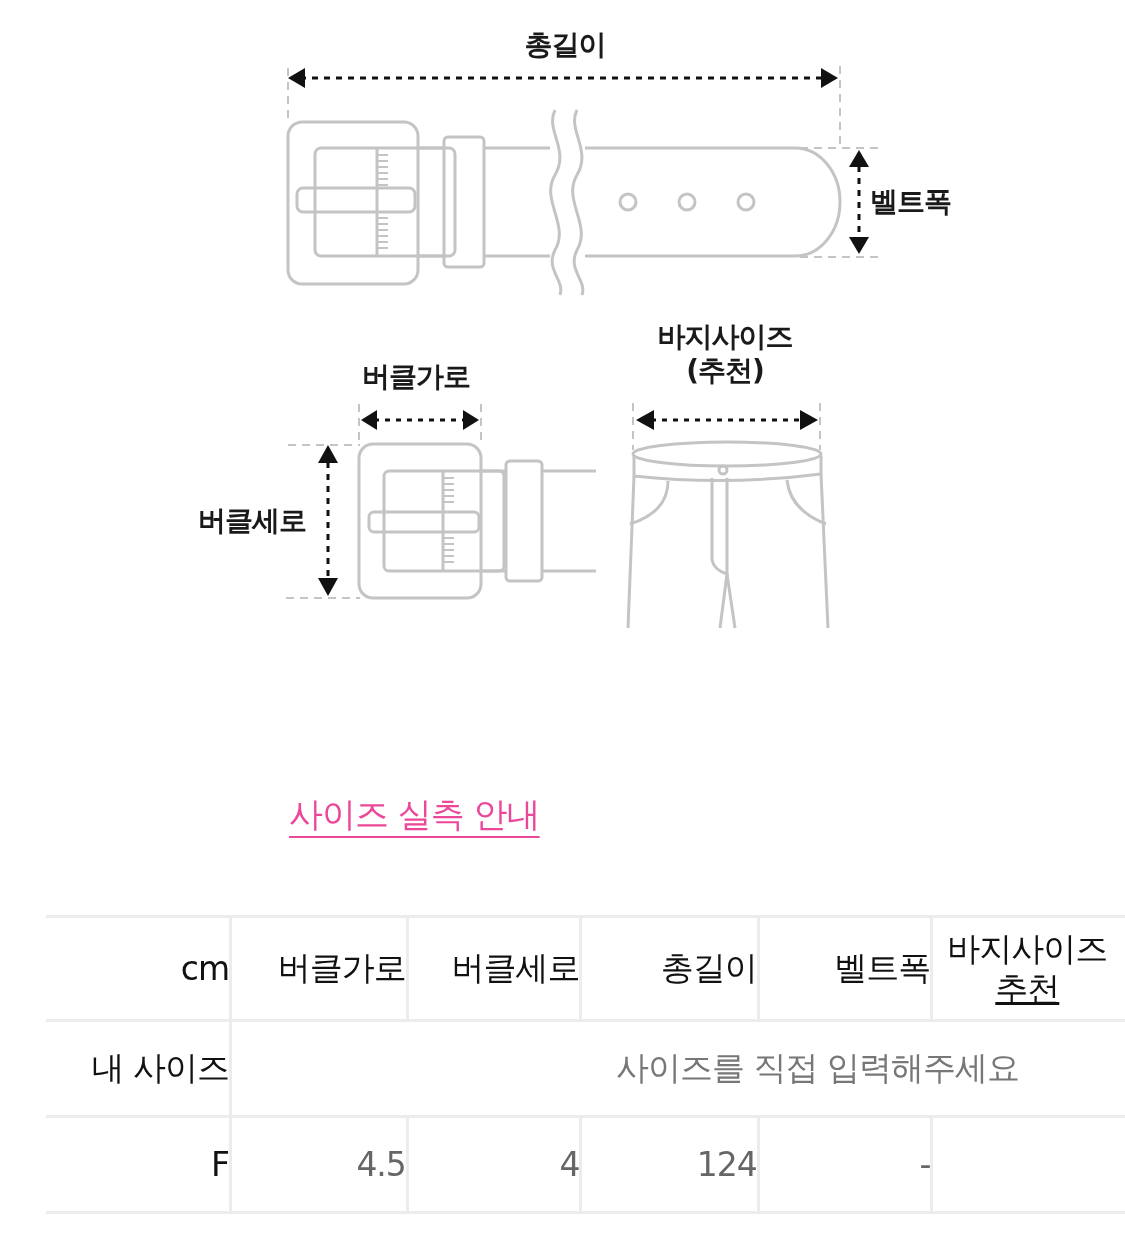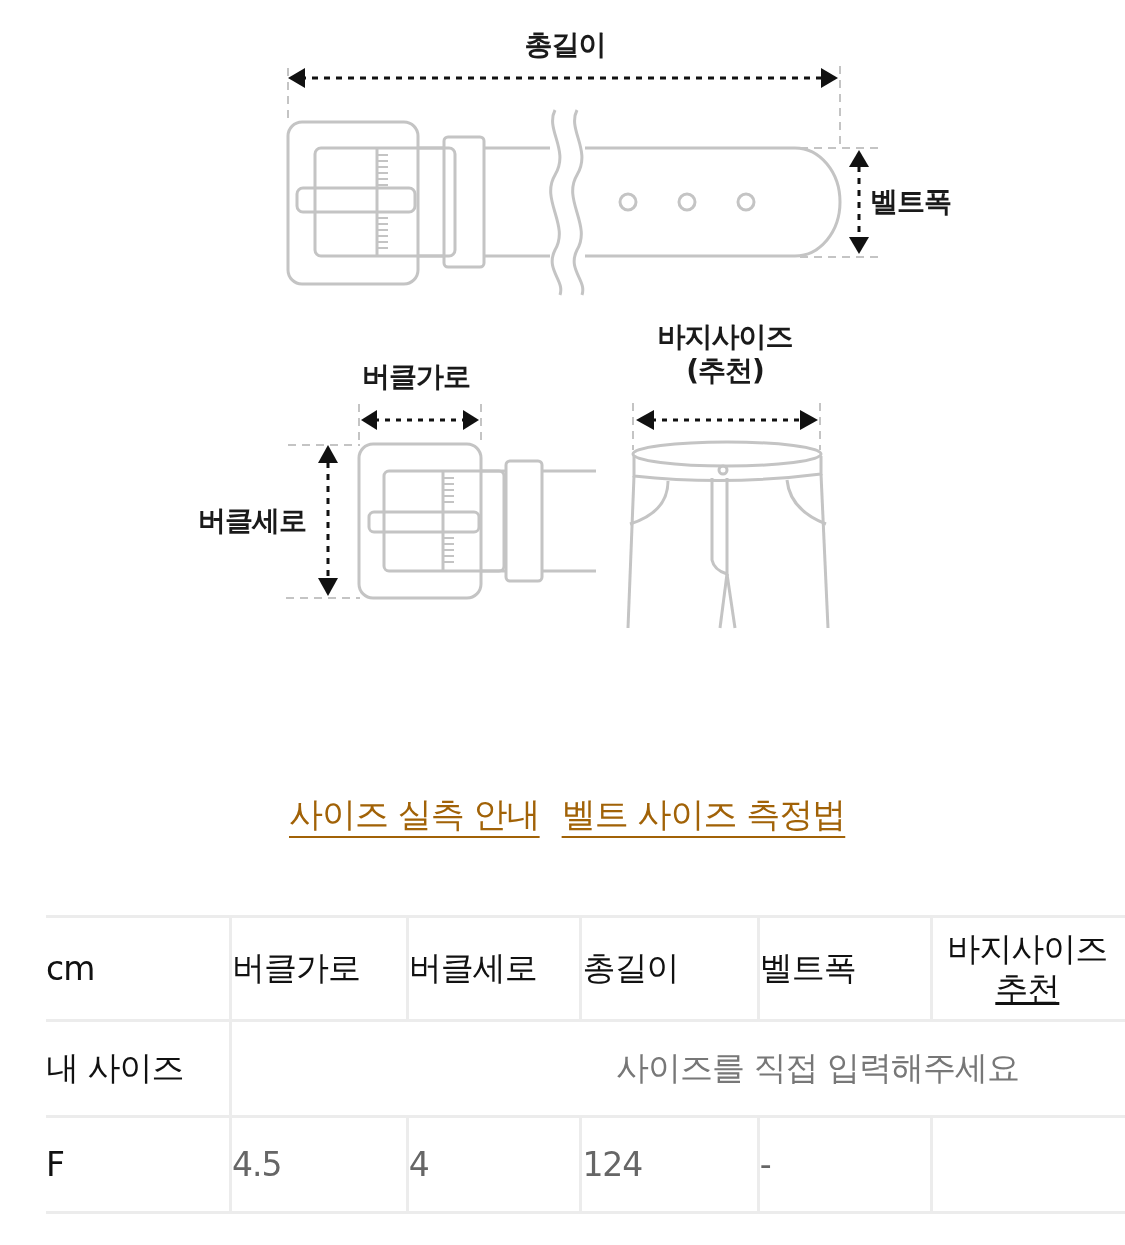--- a/index.html
+++ b/index.html
@@ -11,30 +11,30 @@
   .diagram { position: absolute; left: 0; top: 0; width: 1125px; height: 700px; }
   .diagram svg { position: absolute; left: 0; top: 0; }
   .dlabel {
     position: absolute; font-weight: bold; font-size: 28px; color: #1a1a1a;
     white-space: nowrap; letter-spacing: -1px; line-height: 34px; text-align: center;
   }
   .links {
     position: absolute; top: 792px; left: 289px; display: flex; gap: 22px;
   }
   .links a {
-    font-size: 34px; color: #a16207; text-decoration: underline;
+    font-size: 34px; color: #ec4899; text-decoration: underline;
     text-decoration-thickness: 2px; text-underline-offset: 10px; letter-spacing: -1px;
     cursor: pointer;
   }
   table.size {
     position: absolute; left: 46px; top: 915px; border-collapse: collapse;
     table-layout: fixed;
   }
   table.size td, table.size th {
-    border: 3px solid #ececec; text-align: left; padding: 0;
+    border: 3px solid #ececec; text-align: right; padding: 0;
     font-size: 33px; font-weight: normal; letter-spacing: -1px;
   }
   table.size th.rowhead { border-left: none; width: 206px; color: #111; background: #fff; }
   table.size th.colhead { color: #111; }
   .hdr-row { height: 104px; }
   .my-row { height: 96px; }
   .data-row { height: 96px; }
   .val { color: #666; }
   .placeholder { color: #777; }
   .wrapcell { position: relative; overflow: hidden; }
@@ -174,21 +174,20 @@
   <div class="dlabel" style="left:362px; top:360px;">버클가로</div>
   <div class="dlabel" style="left:198px; top:504px;">버클세로</div>
   <div class="dlabel" style="left:645px; top:320px; width:160px;">
     <div>바지사이즈</div>
     <div>(추천)</div>
   </div>
 </div>
 
 <div class="links">
   <a>사이즈 실측 안내</a>
-  <a>벨트 사이즈 측정법</a>
 </div>
 
 <table class="size">
   <colgroup>
     <col style="width:209px">
       <col style="width:197px">
       <col style="width:196px">
       <col style="width:196px">
       <col style="width:196px">
       <col style="width:196px">

